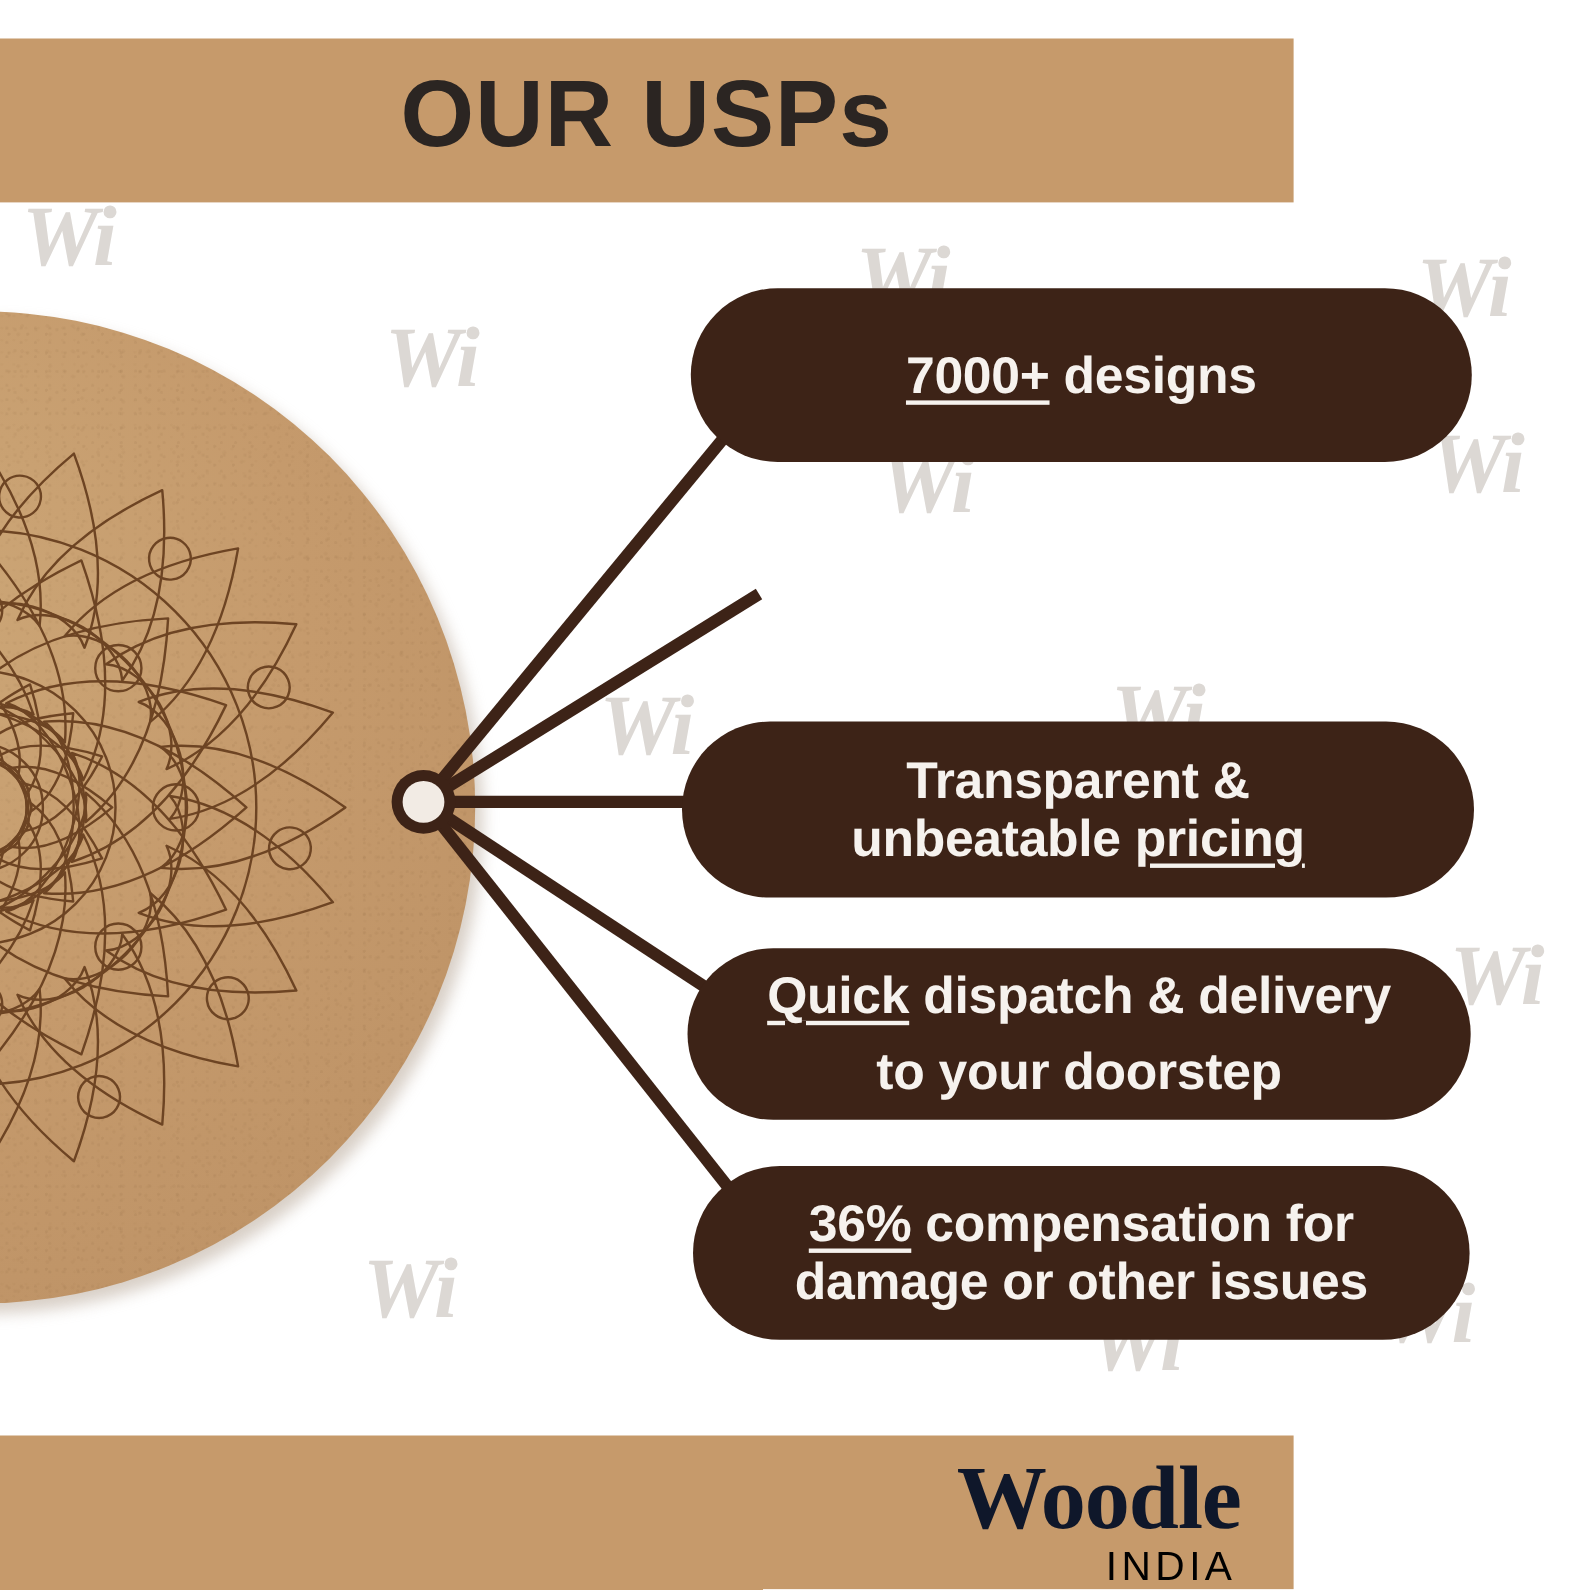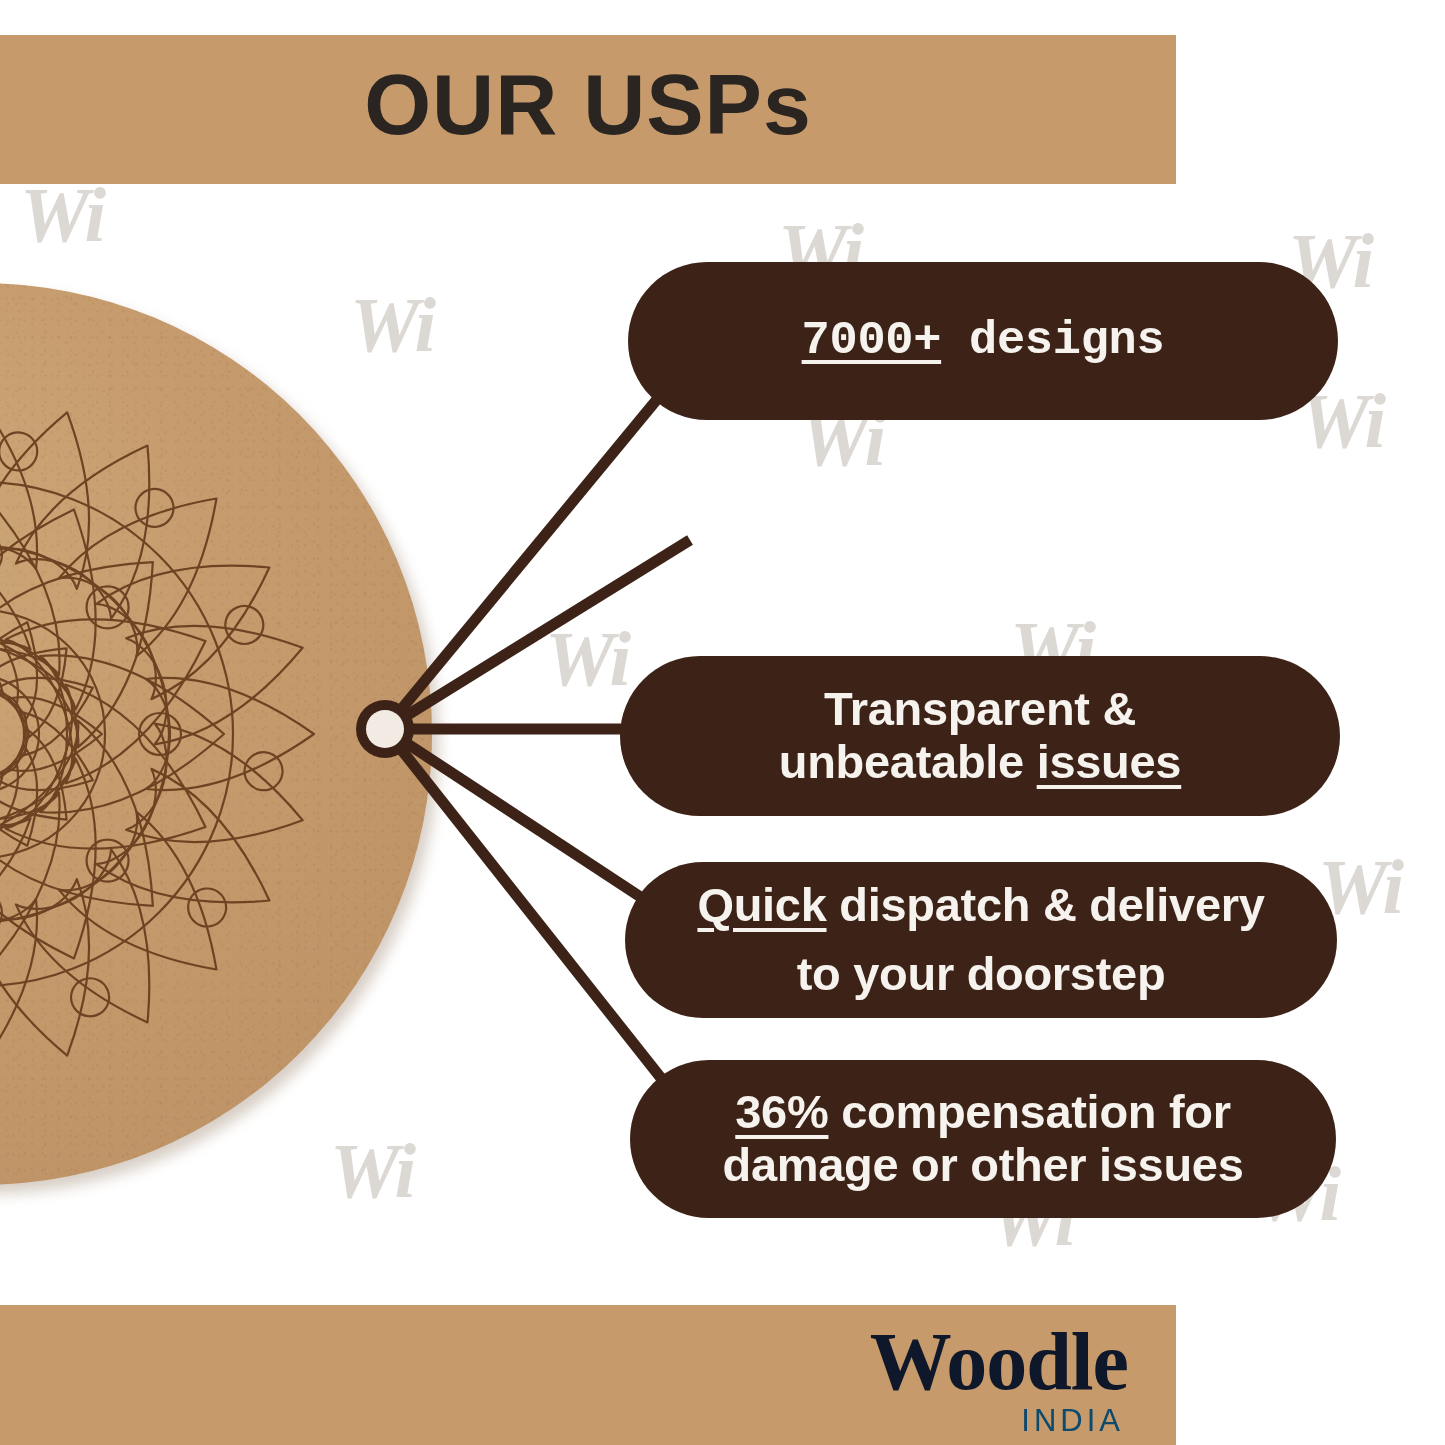--- a/index.html
+++ b/index.html
@@ -144,22 +144,22 @@
     font-weight: 700;
     font-size: 82px;
     color: #0f172a;
     letter-spacing: -1px;
     line-height: .95;
     display: block;
   }
   .logo-sub {
     font-family: "Liberation Sans", sans-serif;
     font-weight: 400;
-    font-size: 31px;
-    color: #0c4a6e;
+    font-size: 37px;
+    color: #000000;
     letter-spacing: 4px;
     display: block;
     margin-top: 4px;
     margin-right: 4px;
   }
 </style>
 </head>
 <body>
 
 <div id="canvas">
@@ -294,33 +294,33 @@
       <line x1="385" y1="729" x2="706" y2="340"></line>
       <line x1="385" y1="729" x2="690" y2="540"></line>
       <line x1="385" y1="729" x2="700" y2="729"></line>
       <line x1="385" y1="729" x2="706" y2="940"></line>
       <line x1="385" y1="729" x2="710" y2="1140"></line>
     </g>
     <circle cx="385" cy="729" r="29" fill="#3d2317"></circle>
     <circle cx="385" cy="729" r="19" fill="#f2ebe4"></circle>
   </svg>
 
-  <div class="pill" style="left:628px; top:262px; width:710px; height:158px;font-family:Liberation Mono, monospace;">
+  <div class="pill" style="left:628px; top:262px; width:710px; height:158px;">
     <div class="line">
       <span class="u">7000+</span><span> designs</span>
     </div>
   </div>
 
 
   <div class="pill" style="left:620px; top:656px; width:720px; height:160px;">
     <div class="line">
       <span>Transparent &amp;</span>
     </div>
     <div class="line">
-      <span>unbeatable </span><span class="u">issues</span>
+      <span>unbeatable </span><span class="u">pricing</span>
     </div>
   </div>
 
   <div class="pill" style="left:625px; top:862px; width:712px; height:156px; padding:0 18px;gap:16px;">
     <div class="line">
       <span class="u">Quick</span><span> dispatch &amp; delivery</span>
     </div>
     <div class="line">
       <span>to your doorstep</span>
     </div>

